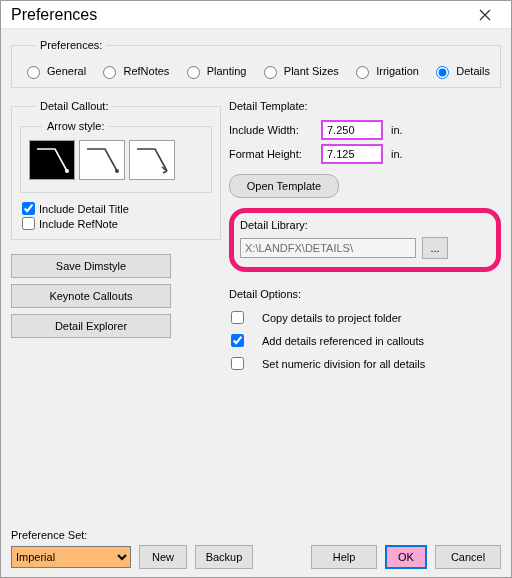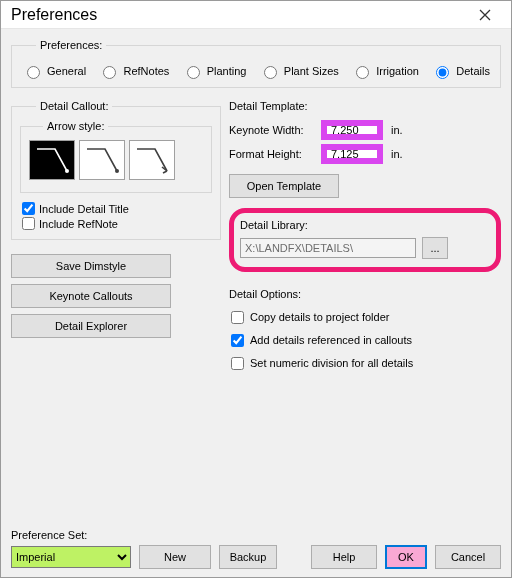--- a/index.html
+++ b/index.html
@@ -78,21 +78,21 @@
     padding: 0 12px;
     display: inline-flex; align-items: center; justify-content: center;
   }
   .btn-wide { width: 160px; justify-content: center; }
   .row { display: flex; align-items: center; gap: 6px; }
   .form-row { display: flex; align-items: center; padding: 2px 0; }
   .form-row .fl { width: 92px; }
   input.textbox {
     font: inherit;
     height: 20px;
-    border: 6px solid #d946ef;
+    border: 2px solid #d946ef;
     padding: 0 4px;
     background: #fff;
   }
   .highlight {
     border: 5px solid #ed1b74;
     border-radius: 16px;
     padding: 4px 6px 8px 6px;
     margin-top: 10px;
     margin-bottom: 12px;
   }
@@ -104,35 +104,35 @@
     background: #f4f4f4;
     color: #6d6d6d;
   }
   .browse-btn {
     width: 26px; height: 22px;
     background: #e1e1e1;
     border: 1px solid #adadad;
     padding: 0; font: inherit;
   }
   .sec-label { margin: 4px 0 6px 0; }
-  .opt-row { display: flex; align-items: flex-start; gap: 6px; padding: 5px 2px; }
+  .opt-row { display: flex; align-items: center; gap: 18px; padding: 5px 2px; }
   .bottom-band {
     display: flex;
     align-items: flex-end;
     gap: 8px;
     margin-top: auto;
     padding-top: 6px;
   }
   .pref-set { display: flex; flex-direction: column; gap: 4px; }
   .pref-set-row { display: flex; gap: 8px; align-items: center; }
   select.combo {
     font: inherit;
     height: 22px;
     border: 1px solid #7a7a7a;
-    background: #bef264;
+    background: #fdba74;
     width: 120px;
   }
   .btn-ok { border: 2px solid #0078d7; background: #f9a8d4; width: 42px; }
   .btn-wf { width: 66px; }
   .spacer { flex: 1; }
 </style>
 </head>
 <body>
 
 <div class="window">
@@ -216,31 +216,31 @@
         </fieldset>
 
         <button class="btn btn-wide">Save Dimstyle</button>
         <button class="btn btn-wide">Keynote Callouts</button>
         <button class="btn btn-wide">Detail Explorer</button>
       </div>
 
       <div class="col-right">
         <div class="sec-label">Detail Template:</div>
         <div class="form-row">
-          <span class="fl">Keynote Width:</span>
+          <span class="fl">Include Width:</span>
           <input class="textbox" style="width: 62px;" value="7.250">
           <span style="margin-left:8px;">in.</span>
         </div>
         <div class="form-row">
           <span class="fl">Format Height:</span>
           <input class="textbox" style="width: 62px;" value="7.125">
           <span style="margin-left:8px;">in.</span>
         </div>
         <div style="margin-top:8px;">
-          <button class="btn" style="width:110px;">Open Template</button>
+          <button class="btn" style="width:110px;border-radius:11px;">Open Template</button>
         </div>
 
         <div class="highlight">
           <div class="sec-label" style="margin-top:2px;">Detail Library:</div>
           <div class="row">
             <input class="path-input" readonly="" value="X:\LANDFX\DETAILS\" style="">
             <button class="browse-btn">...</button>
           </div>
         </div>
 
@@ -260,21 +260,21 @@
       </div>
     </div>
 
     <div class="bottom-band">
       <div class="pref-set">
         <div>Preference Set:</div>
         <div class="pref-set-row">
           <select class="combo">
             <option>Imperial</option>
           </select>
-          <button class="btn" style="width:72px;">New</button>
+          <button class="btn" style="width:48px;">New</button>
           <button class="btn" style="width:58px;">Backup</button>
         </div>
       </div>
       <div class="spacer"></div>
       <button class="btn btn-wf">Help</button>
       <button class="btn btn-ok">OK</button>
       <button class="btn btn-wf">Cancel</button>
     </div>
 
   </div>

